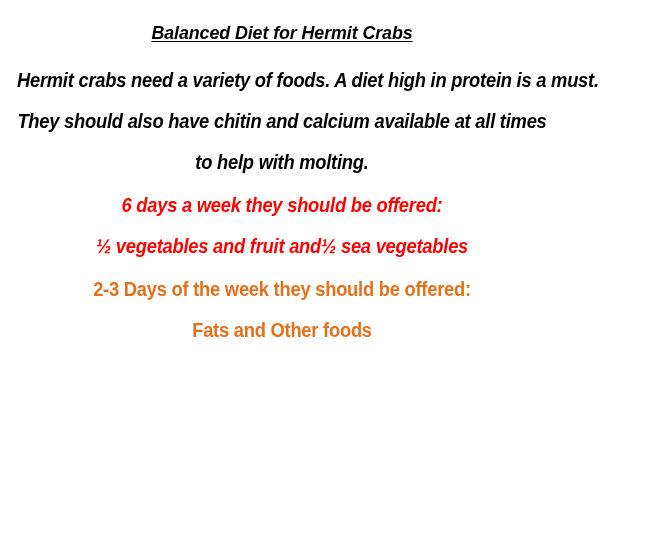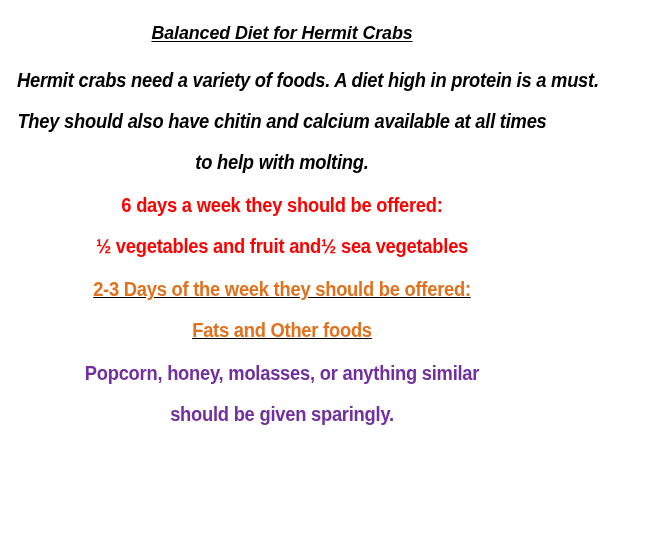--- a/index.html
+++ b/index.html
@@ -49,22 +49,22 @@
   }
 
   .black  { color: #000000; }
   .blue   { color: #2E6CA6; }
   .red    { color: #FF0000; }
   .orange { color: #E2711D; }
   .purple { color: #7030A0; }
 
   .grp-black  { margin-bottom: 2px; font-style: italic; }
   .grp-blue   { margin-top: 4px; }
-  .grp-red    { margin-top: 2px; }
-  .grp-orange { margin-top: 2px; text-decoration: underline; }
+  .grp-red    { margin-top: 2px; font-style: italic; }
+  .grp-orange { margin-top: 2px; }
   .grp-purple { margin-top: 2px; }
 </style>
 </head>
 <body>
 
 <div id="doc">
 
   <div class="line title">Balanced Diet for Hermit Crabs</div>
 
   <div class="grp-black">
@@ -77,18 +77,14 @@
   <div class="grp-red">
     <div class="line red">6 days a week they should be offered:</div>
     <div class="line red">½ vegetables and fruit and½ sea vegetables</div>
   </div>
 
   <div class="grp-orange">
     <div class="line orange">2-3 Days of the week they should be offered:</div>
     <div class="line orange">Fats and Other foods</div>
   </div>
 
-  <div class="grp-purple">
-    <div class="line purple">Popcorn, honey, molasses, or anything similar</div>
-    <div class="line purple">should be given sparingly.</div>
-  </div>
 
 </div>
 
 </body></html>

